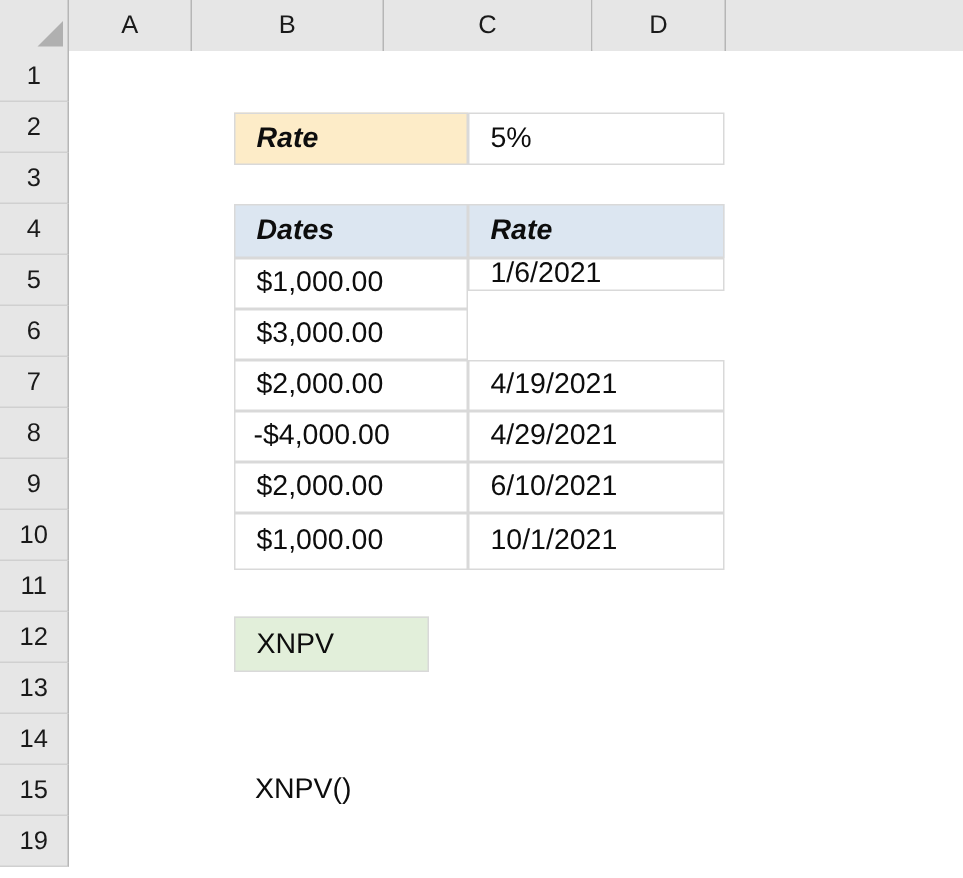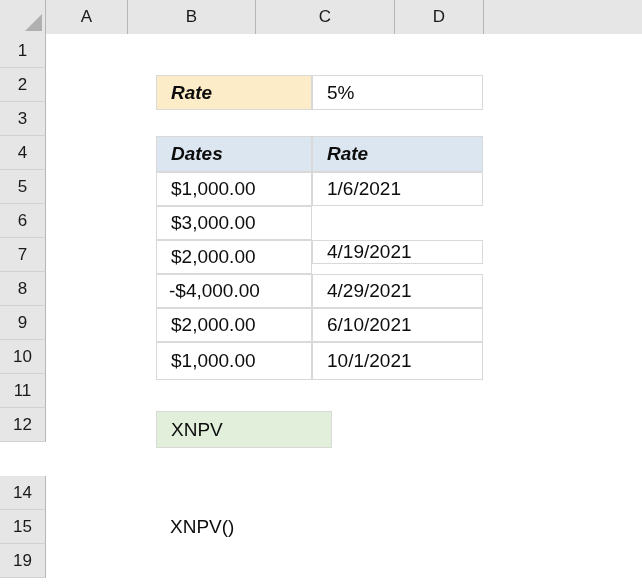--- a/index.html
+++ b/index.html
@@ -146,44 +146,45 @@
   <div class="row-head" style="top:102px;">3</div>
   <div class="row-head" style="top:136px;">4</div>
   <div class="row-head" style="top:170px;">5</div>
   <div class="row-head" style="top:204px;">6</div>
   <div class="row-head" style="top:238px;">7</div>
   <div class="row-head" style="top:272px;">8</div>
   <div class="row-head" style="top:306px;">9</div>
   <div class="row-head" style="top:340px;">10</div>
   <div class="row-head" style="top:374px;text-align:center;">11</div>
   <div class="row-head" style="top:408px;">12</div>
+  <div class="row-head" style="top:442px;">13</div>
   <div class="row-head" style="top:476px;">14</div>
   <div class="row-head" style="top:510px;">15</div>
   <div class="row-head" style="top:544px;">19</div>
 
   <div class="cell pad bordered fill-cream bolditalic" style="left:156px; top:75px; width:156px; height:35px;">Rate</div>
   <div class="cell pad bordered fill-white" style="left:312px; top:75px; width:171px; height:35px;">5%</div>
 
   <div class="cell pad bordered fill-blue bolditalic" style="left:156px; top:136px; width:156px; height:36px;">Dates</div>
   <div class="cell pad bordered fill-blue bolditalic" style="left:312px; top:136px; width:171px; height:36px;">Rate</div>
 
   <div class="cell pad bordered fill-white" style="left:156px; top:172px; width:156px; height:34px;">$1,000.00</div>
-  <div class="cell pad bordered fill-white" style="left:312px; top:172px; width:171px; height:34px;">1/6/2021</div>
+  <div class="cell pad bordered fill-white" style="left:312px; top:172px; width:171px; height:22px;">1/6/2021</div>
 
   <div class="cell pad bordered fill-white" style="left:156px; top:206px; width:156px; height:34px;">$3,000.00</div>
 
   <div class="cell pad bordered fill-white" style="left:156px; top:240px; width:156px; height:34px;">$2,000.00</div>
-  <div class="cell pad bordered fill-white" style="left:312px; top:240px; width:171px; height:24px;text-align:right;">4/19/2021</div>
+  <div class="cell pad bordered fill-white" style="left:312px; top:240px; width:171px; height:34px;text-align:right;">4/19/2021</div>
 
   <div class="cell pad bordered fill-white" style="left:156px; top:274px; width:156px; height:34px;padding-left:12px;">-$4,000.00</div>
   <div class="cell pad bordered fill-white" style="left:312px; top:274px; width:171px; height:34px;">4/29/2021</div>
 
   <div class="cell pad bordered fill-white" style="left:156px; top:308px; width:156px; height:34px;">$2,000.00</div>
   <div class="cell pad bordered fill-white" style="left:312px; top:308px; width:171px; height:34px;">6/10/2021</div>
 
   <div class="cell pad bordered fill-white" style="left:156px; top:342px; width:156px; height:38px;">$1,000.00</div>
   <div class="cell pad bordered fill-white" style="left:312px; top:342px; width:171px; height:38px;">10/1/2021</div>
 
-  <div class="cell pad bordered fill-green" style="left:156px; top:411px; width:176px; height:37px;">XNPV</div>
+  <div class="cell pad bordered fill-green" style="left:156px; top:411px; width:130px; height:37px;">XNPV</div>
 
   <div class="syntax"><span>XNPV(</span><span>)</span></div>
 
 </div>
 
 </body></html>

